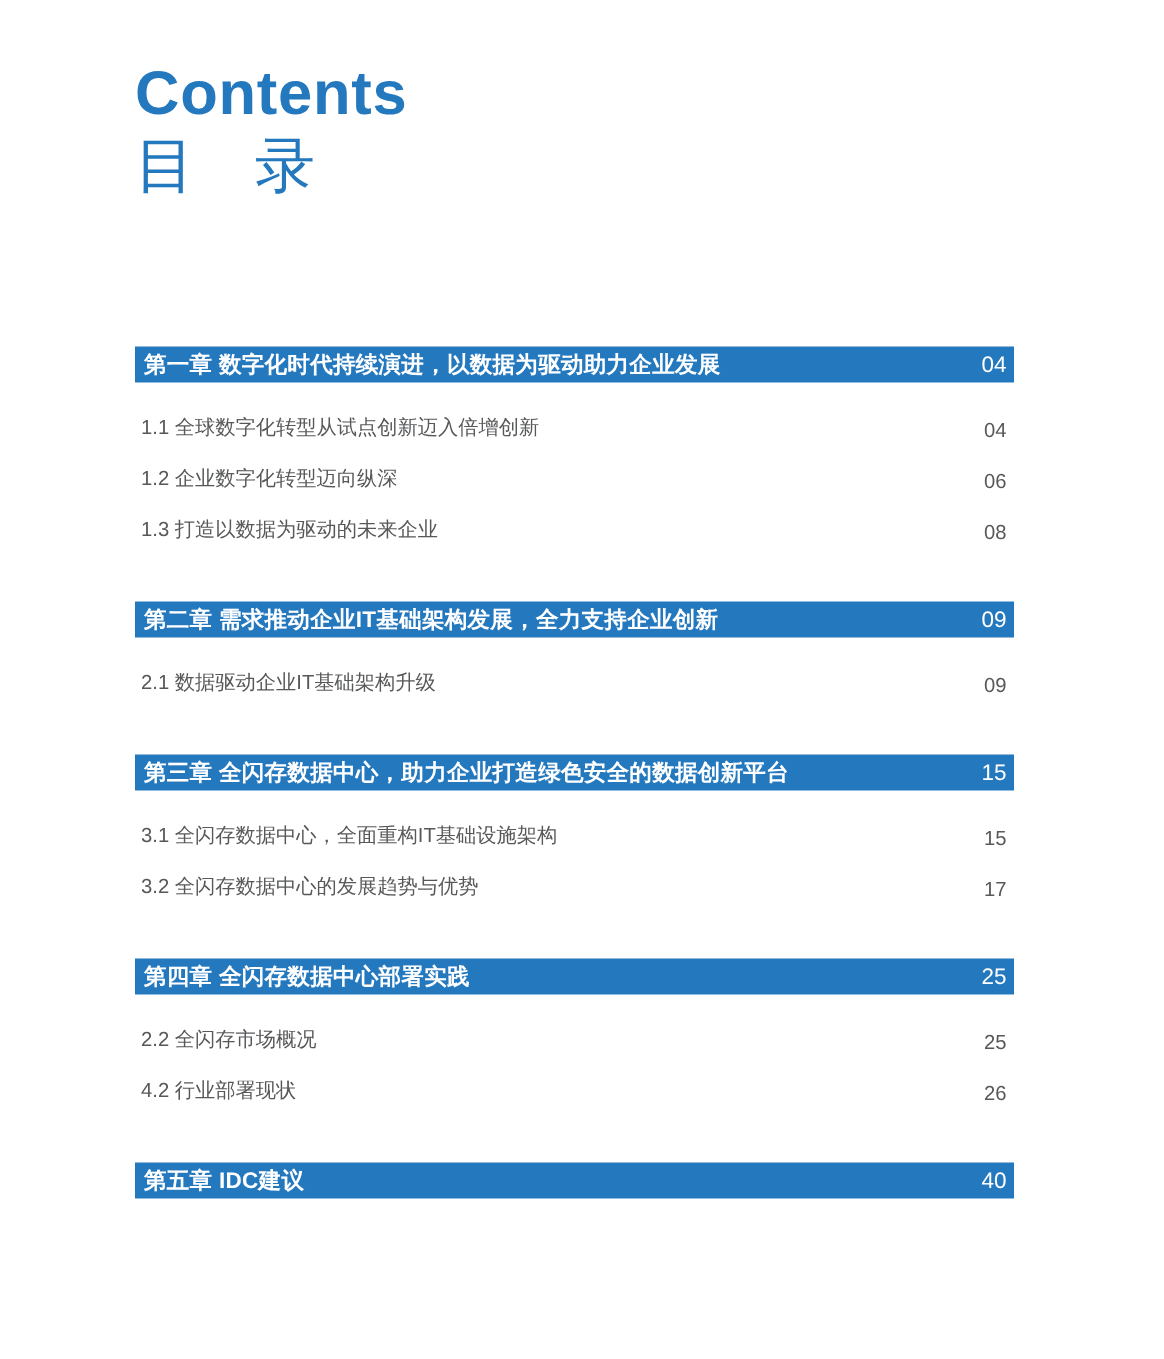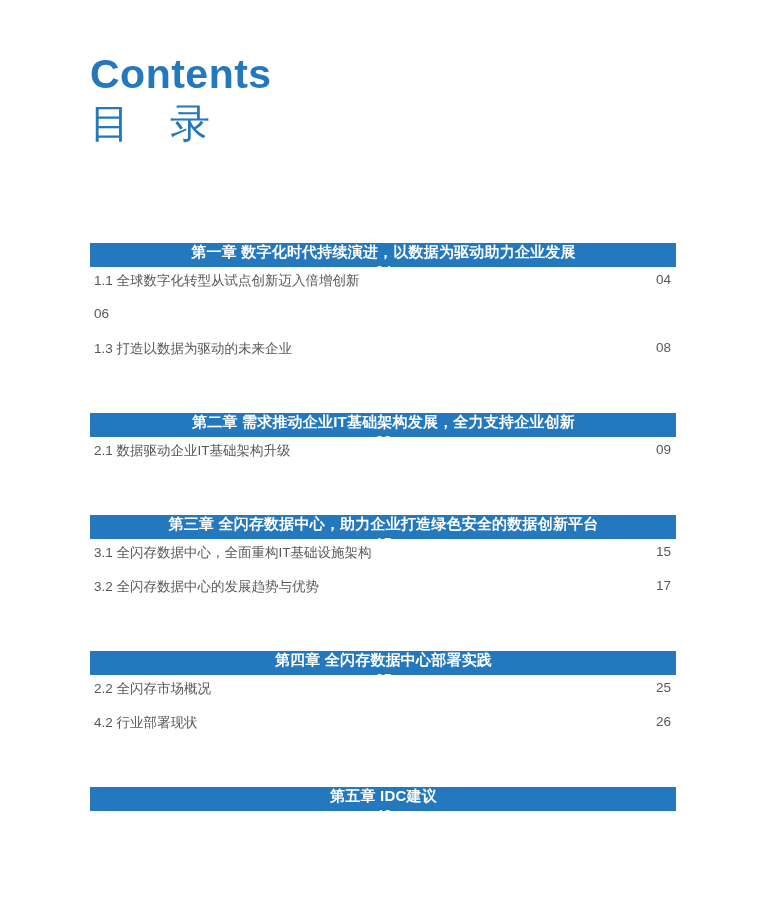--- a/index.html
+++ b/index.html
@@ -9,21 +9,21 @@
   }
   html,body{margin:0;padding:0;background:#ffffff;}
   body{
     width:776px;height:906px;
     font-family:"Liberation Sans","DejaVu Sans",sans-serif;
     overflow:hidden;
   }
   .page{
     box-sizing:border-box;
     width:776px;height:906px;
-    padding:50px 100px 0 90px;
+    padding:38px 100px 0 90px;
   }
   .title-en{
     margin:0;
     font-size:41px;
     line-height:1.2;
     font-weight:700;
     color:var(--accent);
     letter-spacing:0.5px;
   }
   .title-zh{
@@ -43,39 +43,38 @@
   .section:last-child{margin-bottom:0;}
   .section-bar{
     height:24px;
     background:var(--accent);
     color:var(--bar-text);
     display:flex;
     align-items:center;
     justify-content:space-between;
     padding:0 5px 0 6px;
     box-sizing:border-box;
-    flex-direction:column;
   }
   .section-bar .bar-title{
     font-size:15px;
     font-weight:700;
     letter-spacing:0.2px;
     white-space:nowrap;
   }
   .section-bar .bar-page{
     font-size:15px;
     font-weight:400;
   }
   .items{
     margin-top:5px;
   }
   .item{
     height:34px;
     display:flex;
-    align-items:flex-start;
+    align-items:flex-end;
     justify-content:space-between;
     padding:0 5px 0 4px;
     color:var(--text-gray);
   }
   .item .item-label{
     font-size:13.5px;
     white-space:nowrap;
   }
   .item .item-page{
     font-size:13.5px;
@@ -95,20 +94,21 @@
       <div class="section-bar">
         <span class="bar-title">第一章 数字化时代持续演进，以数据为驱动助力企业发展</span>
         <span class="bar-page">04</span>
       </div>
       <div class="items">
         <div class="item">
           <span class="item-label">1.1 全球数字化转型从试点创新迈入倍增创新</span>
           <span class="item-page">04</span>
         </div>
         <div class="item">
+          <span class="item-label">1.2 企业数字化转型迈向纵深</span>
           <span class="item-page">06</span>
         </div>
         <div class="item">
           <span class="item-label">1.3 打造以数据为驱动的未来企业</span>
           <span class="item-page">08</span>
         </div>
       </div>
     </div>
 
     <div class="section">

